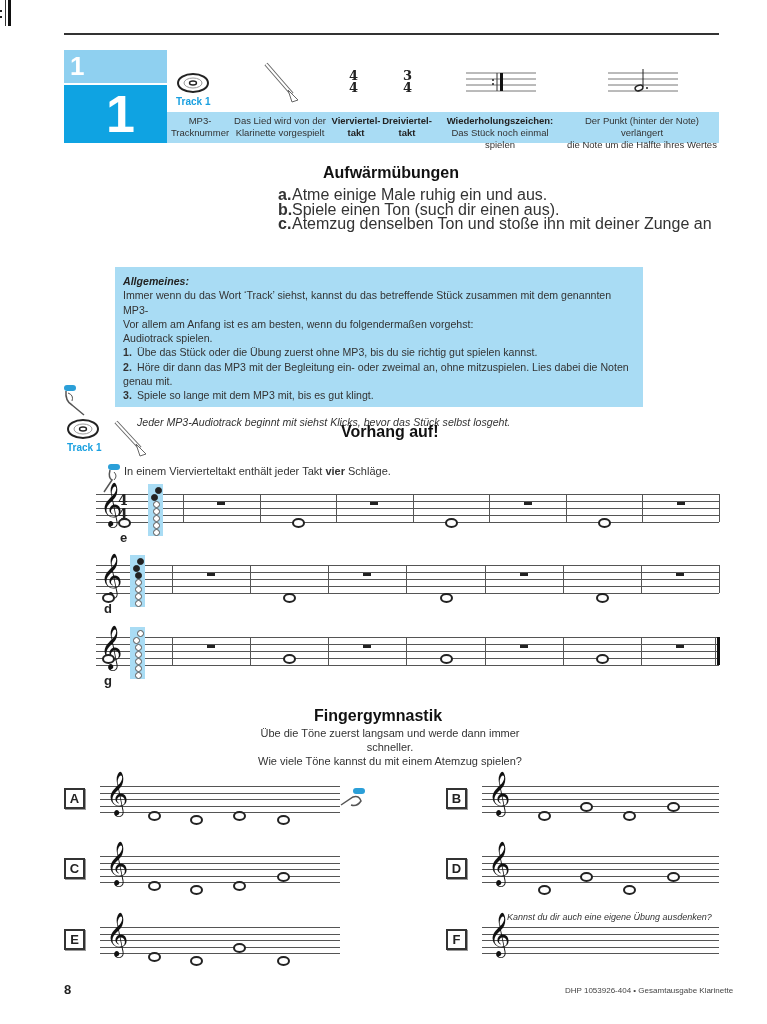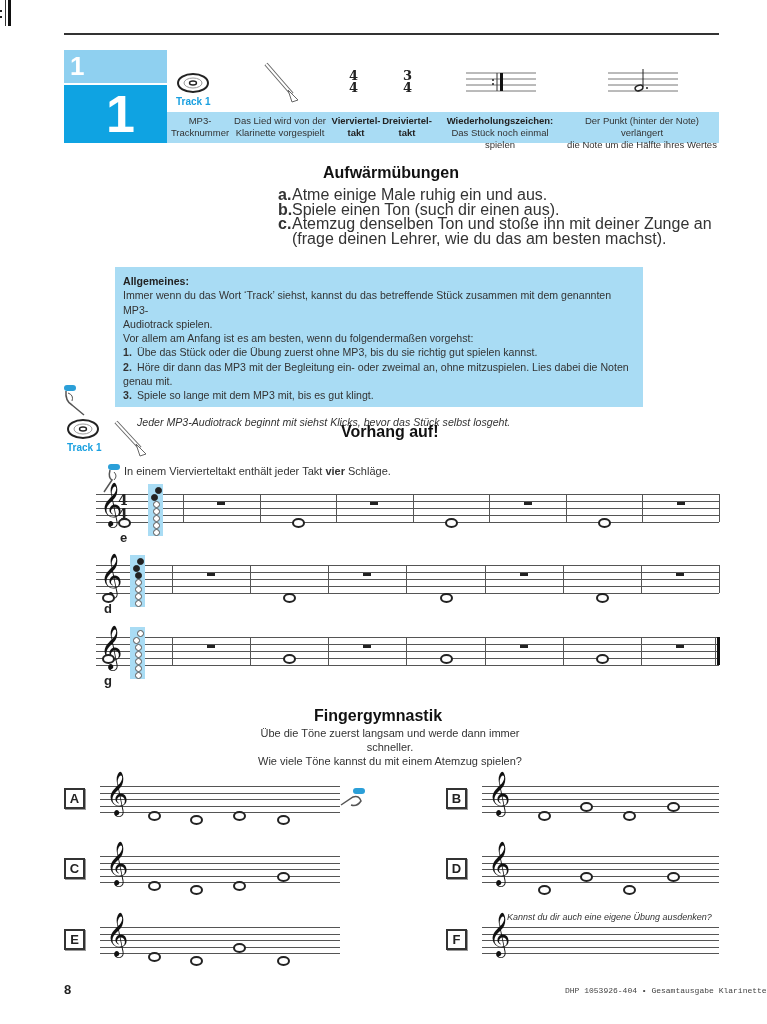--- a/index.html
+++ b/index.html
@@ -119,28 +119,27 @@
 <div class="abs leg-cap" style="left:563px;top:115px;width:158px;">
   <div>Der Punkt (hinter der Note) verlängert</div>
   <div>die Note um die Hälfte ihres Wertes</div>
 </div>
 
 <h2 class="abs" style="left:323px;top:164px;">Aufwärmübungen</h2>
 <div class="abs list" style="left:278px;top:188px;">
   <div><b>a.</b><span>Atme einige Male ruhig ein und aus.</span></div>
   <div><b>b.</b><span>Spiele einen Ton (such dir einen aus).</span></div>
   <div><b>c.</b><span>Atemzug denselben Ton und stoße ihn mit deiner Zunge an</span></div>
-  <div><b></b><span>(frage deinen Lehrer, wie du das am besten machst).</span></div>
 </div>
 
 <div class="abs infobox">
-  <div style="font-weight:bold;color:#222;">Allgemeines:</div>
+  <div style="font-weight:bold;font-style:italic;color:#222;">Allgemeines:</div>
   <div>Immer wenn du das Wort ‘Track’ siehst, kannst du das betreffende Stück zusammen mit dem genannten MP3-</div>
+  <div>Vor allem am Anfang ist es am besten, wenn du folgendermaßen vorgehst:</div>
   <div>Audiotrack spielen.</div>
-  <div>Vor allem am Anfang ist es am besten, wenn du folgendermaßen vorgehst:</div>
   <div><span class="num">1.</span><span>Übe das Stück oder die Übung zuerst ohne MP3, bis du sie richtig gut spielen kannst.</span></div>
   <div><span class="num">2.</span><span>Höre dir dann das MP3 mit der Begleitung ein- oder zweimal an, ohne mitzuspielen. Lies dabei die Noten genau mit.</span></div>
   <div><span class="num">3.</span><span>Spiele so lange mit dem MP3 mit, bis es gut klingt.</span></div>
   <div style="font-style:italic;margin-top:12px;padding-left:14px;">Jeder MP3-Audiotrack beginnt mit siehst Klicks, bevor das Stück selbst losgeht.</div>
 </div>
 
 <div class="abs" style="left:62px;top:383px;">
   <svg width="26" height="34" viewBox="0 0 26 34">
       <rect x="2" y="2" width="12" height="6" rx="3" fill="#2b9fd8"></rect>
       <path d="M4 8 Q3 18 10 22 L22 32" fill="none" stroke="#555" stroke-width="1.5"></path>
@@ -388,13 +387,13 @@
 <div class="abs" style="left:339px;top:787px;">
   <svg width="28" height="22" viewBox="0 0 28 22">
       <rect x="14" y="1" width="12" height="6" rx="3" fill="#2b9fd8"></rect>
       <path d="M2 18 L14 10 Q20 8 22 14 Q18 20 12 18" fill="none" stroke="#555" stroke-width="1.5"></path>
     </svg>
 </div>
 
 <div class="abs" style="left:507px;top:912px;font-size:9px;font-style:italic;color:#333;">Kannst du dir auch eine eigene Übung ausdenken?</div>
 
 <div class="abs" style="left:64px;top:982px;font-weight:bold;font-size:13px;">8</div>
-<div class="abs footer" style="left:565px;top:986px;font-family:Liberation Mono, monospace;">DHP 1053926-404 • Gesamtausgabe Klarinette</div>
+<div class="abs footer" style="left:565px;top:986px;">DHP 1053926-404 • Gesamtausgabe Klarinette</div>
 
 </body></html>

